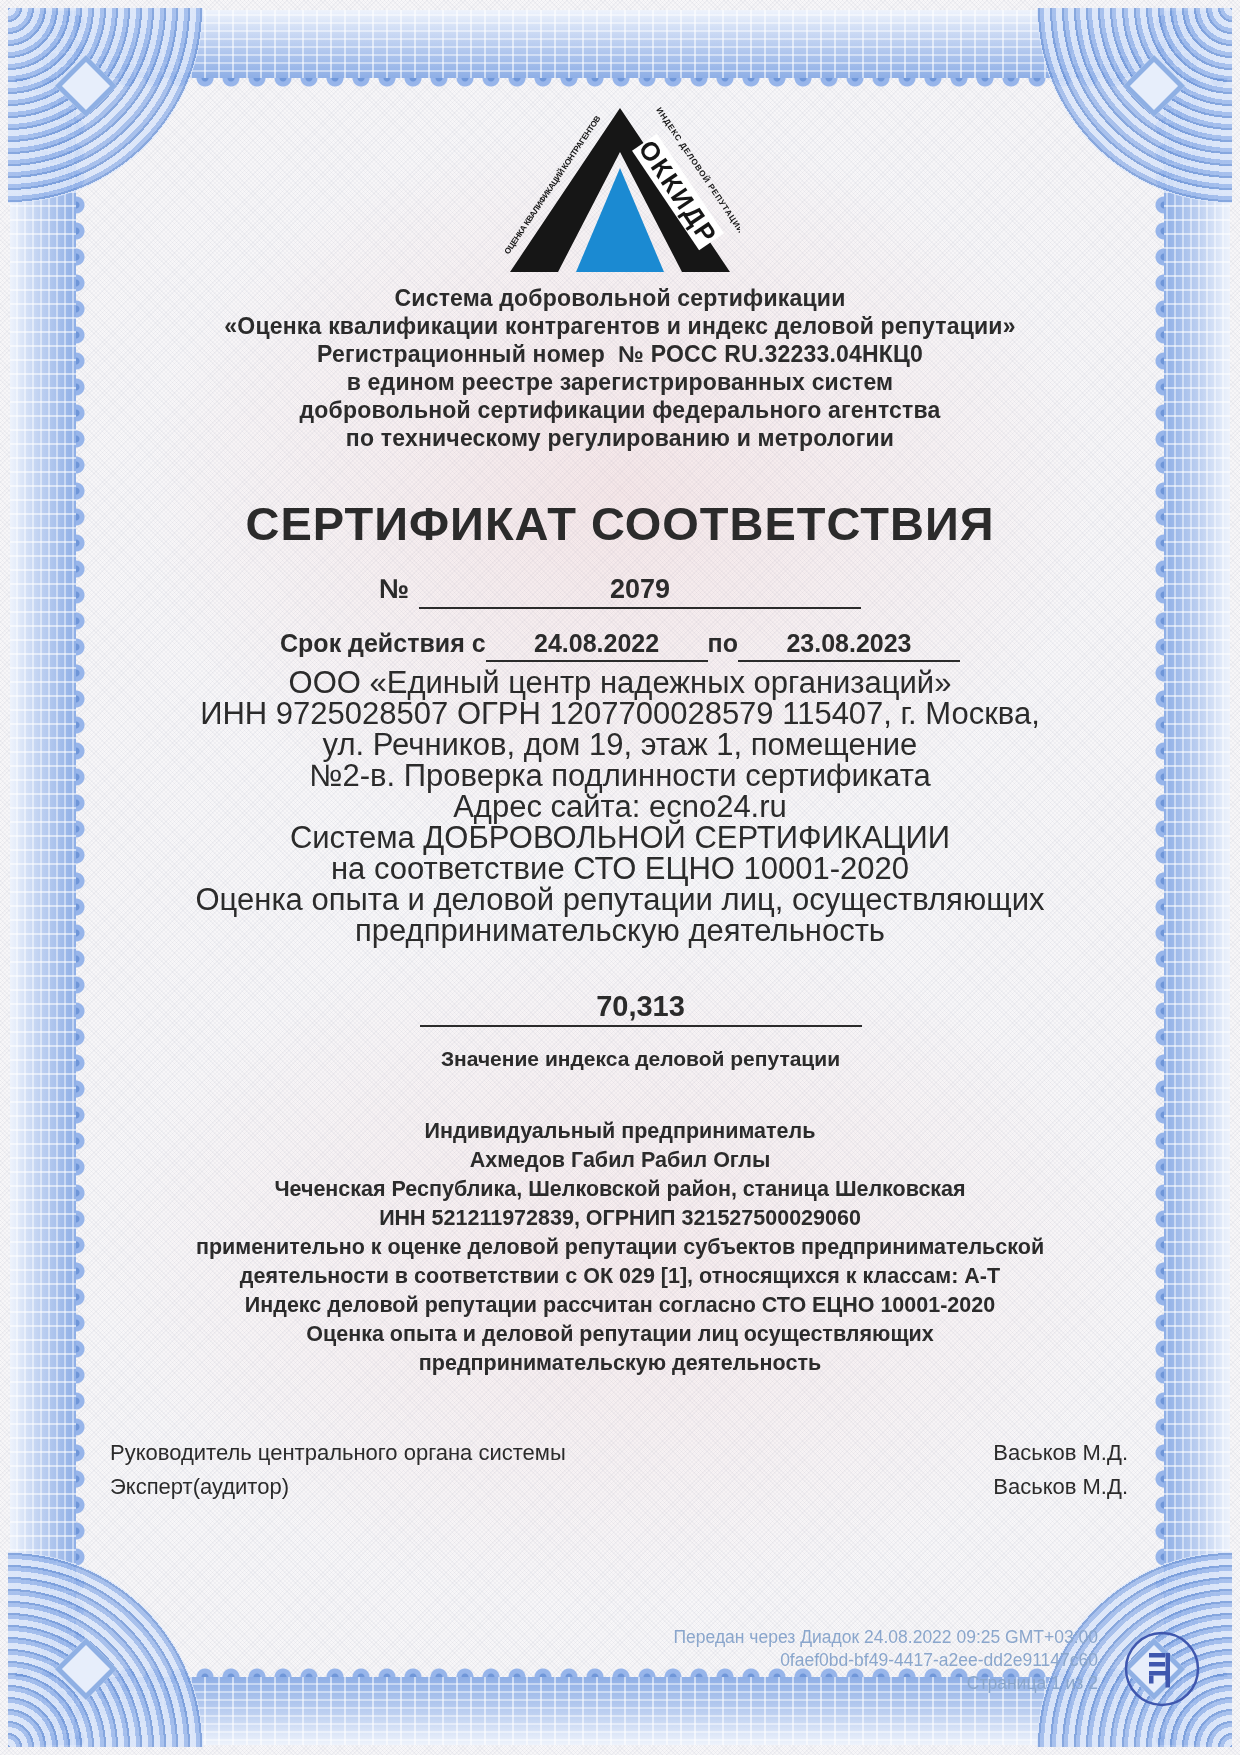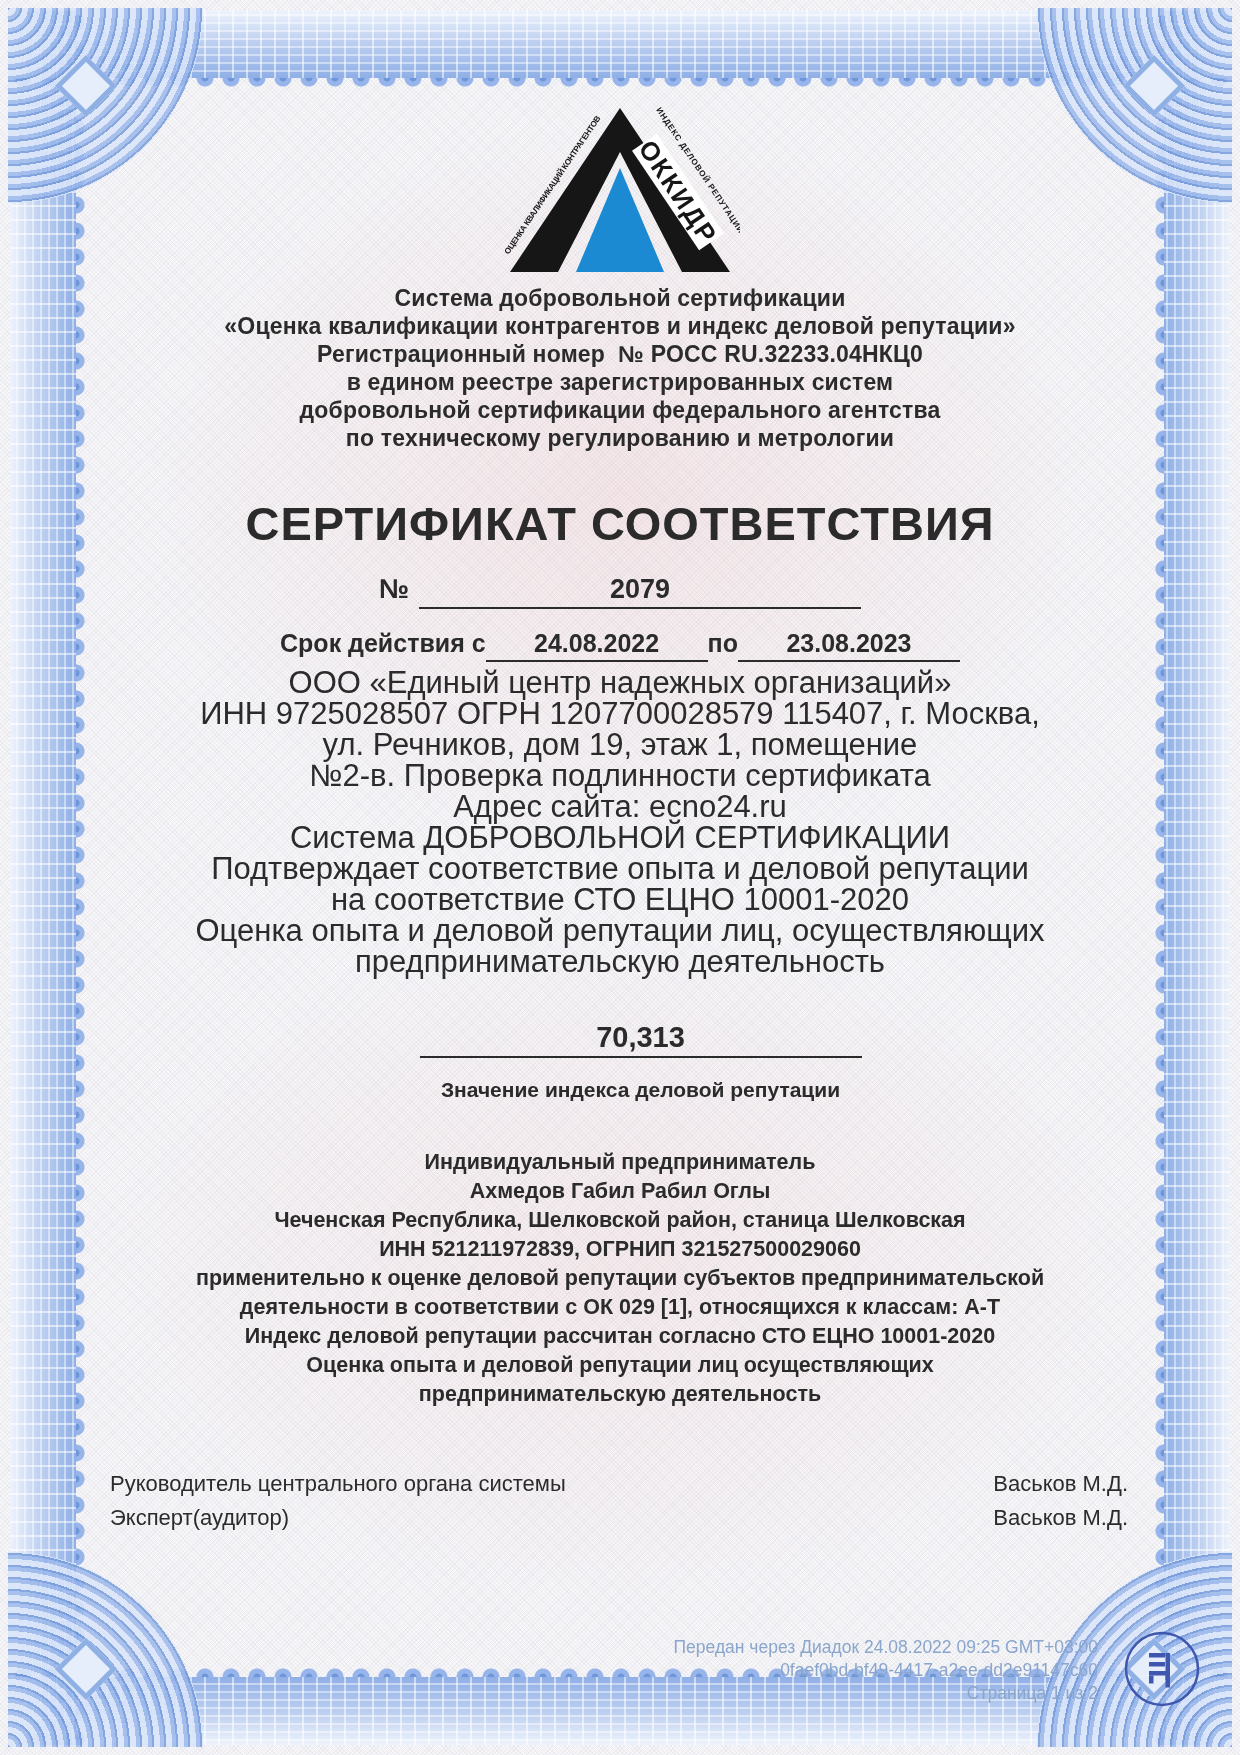--- a/index.html
+++ b/index.html
@@ -74,21 +74,21 @@
   .org-block{margin-top:5px;}
   .org-line{font-size:31px;font-weight:normal;line-height:31px;}
   .index-block{margin-top:44px;padding-left:41px;}
   .index-value{font-size:29px;font-weight:bold;min-width:430px;}
   .index-caption{margin-top:20px;font-size:21px;font-weight:bold;}
   .subject-block{margin-top:46px;text-align:center;}
   .subject-line{font-size:21.5px;font-weight:bold;line-height:29px;}
   .signatures{margin-top:58px;padding:0 112px 0 110px;}
   .sig-row{display:flex;justify-content:space-between;font-size:22px;font-weight:normal;line-height:34px;text-align:left;}
   
-  .footer-info{position:absolute;right:142px;bottom:50px;z-index:4;text-align:right;
+  .footer-info{position:absolute;right:142px;bottom:60px;z-index:4;text-align:right;
     color:#8aa6cc;font-size:17.5px;line-height:23px;font-weight:normal;}
   .diadoc{position:absolute;right:38px;bottom:46px;z-index:4;}
 </style>
 </head>
 <body>
 
 <div class="page">
 
   <div class="lace lace-top"></div>
   <div class="lace lace-bottom"></div>
@@ -143,21 +143,20 @@
       <span class="u-line valid-date">23.08.2023</span>
     </div>
 
     <div class="org-block">
         <div class="org-line">ООО «Единый центр надежных организаций»</div>
         <div class="org-line">ИНН 9725028507 ОГРН 1207700028579 115407, г. Москва,</div>
         <div class="org-line">ул. Речников, дом 19, этаж 1, помещение</div>
         <div class="org-line">№2-в. Проверка подлинности сертификата</div>
         <div class="org-line">Адрес сайта: ecno24.ru</div>
         <div class="org-line">Система ДОБРОВОЛЬНОЙ СЕРТИФИКАЦИИ</div>
-        <div class="org-line">Подтверждает соответствие опыта и деловой репутации</div>
         <div class="org-line">на соответствие СТО ЕЦНО 10001-2020</div>
         <div class="org-line">Оценка опыта и деловой репутации лиц, осуществляющих</div>
         <div class="org-line">предпринимательскую деятельность</div>
       </div>
 
     <div class="index-block">
       <span class="u-line index-value">70,313</span>
       <div class="index-caption">Значение индекса деловой репутации</div>
     </div>
 

